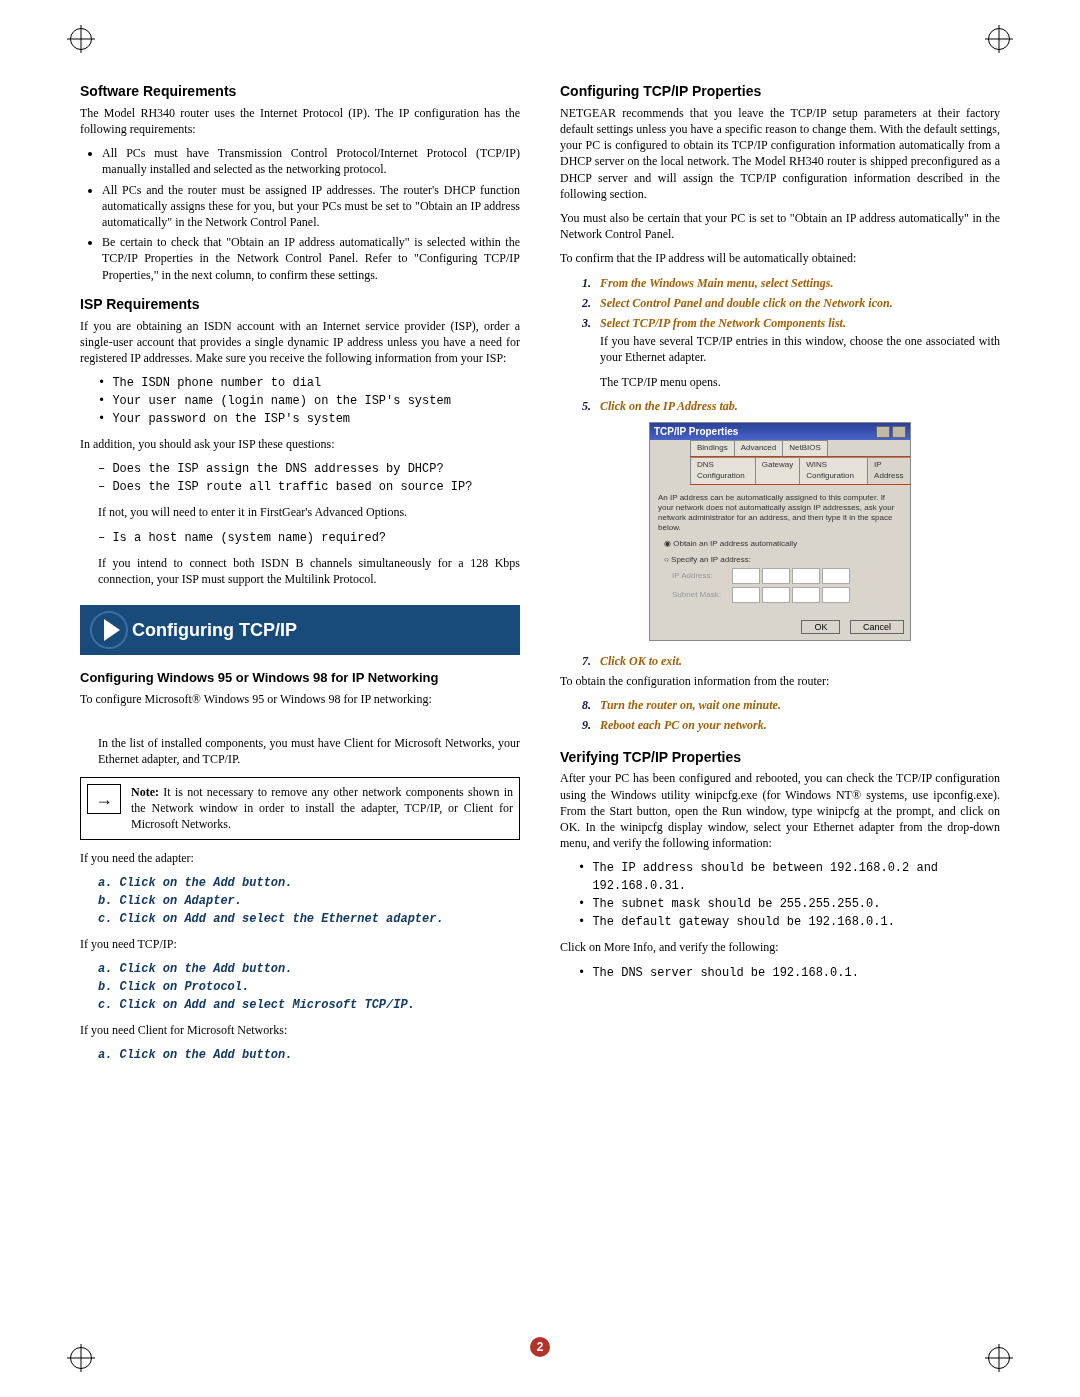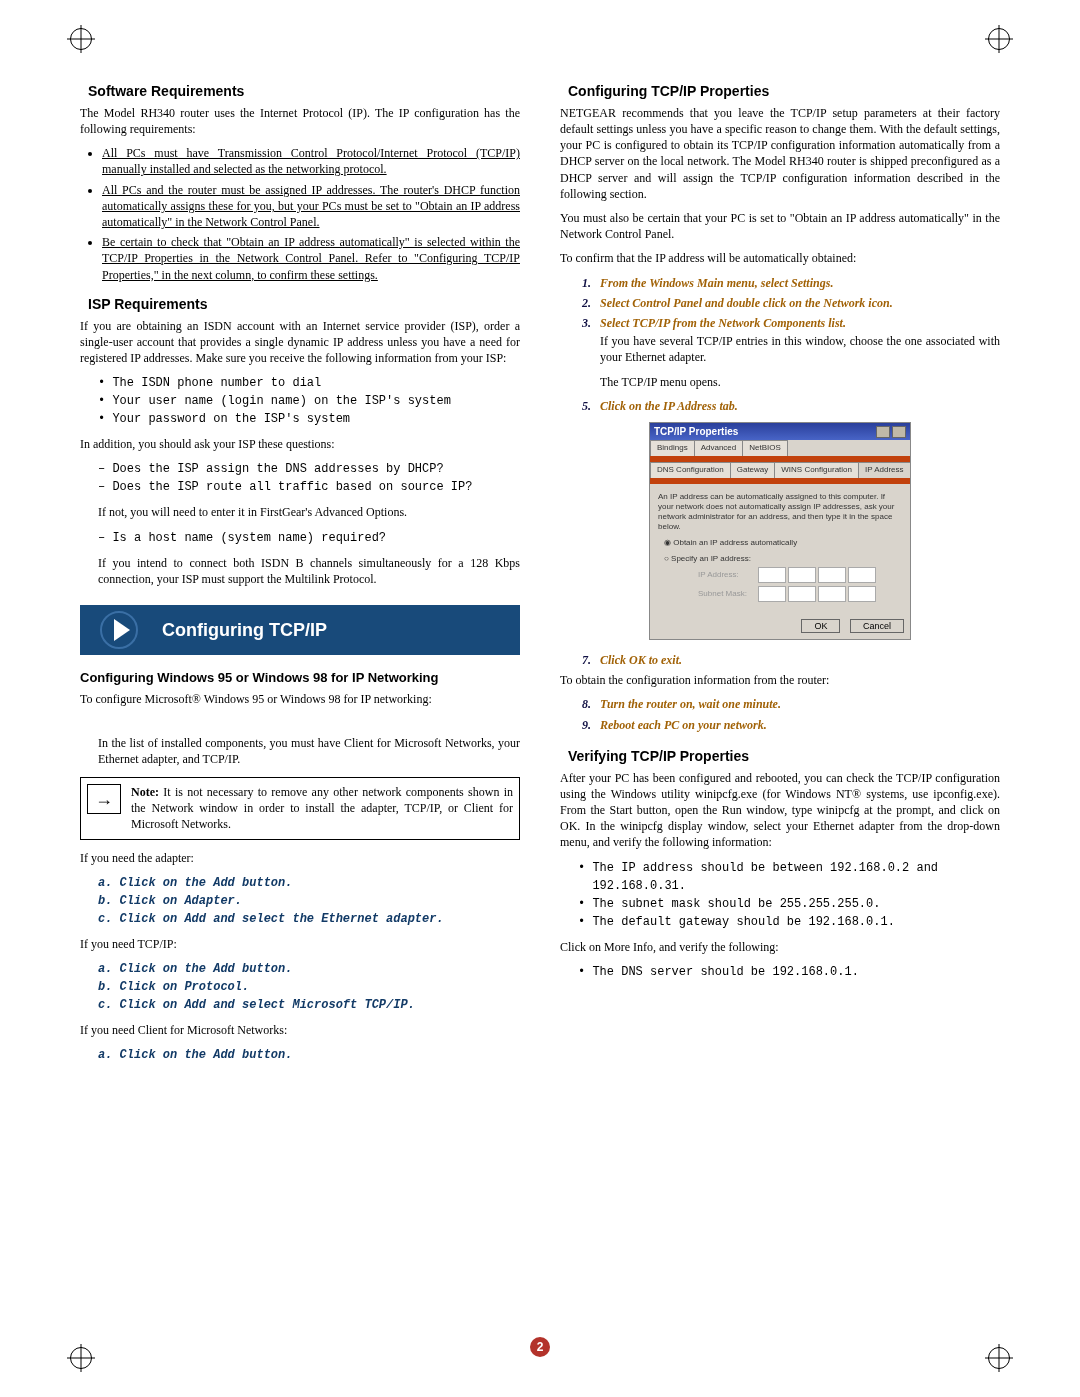--- a/index.html
+++ b/index.html
@@ -34,41 +34,41 @@
     display:flex;
     gap:40px;
     margin-top:10px;
   }
   .col { width:50%; }
 
   h1.section {
     font-family: Arial, Helvetica, sans-serif;
     font-weight: bold;
     font-size: 14px;
-    margin: 12px 0 4px 8px;
+    margin: 12px 0 4px 0;
     text-align:left;
   }
   .just { text-align: justify; }
   p { margin: 4px 0 8px 0; }
   ul.bullets { margin: 4px 0 10px 22px; padding:0; }
-  ul.bullets li { margin: 4px 0; text-align:justify;text-decoration:underline; }
+  ul.bullets li { margin: 4px 0; text-align:justify; }
   .mono-block {
     font-family: "Courier New", monospace;
     font-size: 12px;
     white-space: pre;
     margin: 6px 0 8px 18px;
     line-height:1.5;
   }
   .italic { font-style: italic; }
   .bold { font-weight: bold; }
 
   .banner {
-    display:flex; align-items:center; gap:24px;
+    display:flex; align-items:center; gap:4px;
     background:#184a7a; color:#fff;
-    padding:6px 20px; margin:18px 0 10px 0;
+    padding:6px 10px; margin:18px 0 10px 0;
   }
   .banner .triangle {
     width:0; height:0; border-left:16px solid #fff;
     border-top:11px solid transparent; border-bottom:11px solid transparent;
     margin-left:6px;
   }
   .banner .circle {
     width:34px; height:34px; border:2px solid #3a6fa5; border-radius:50%;
     display:flex; align-items:center; justify-content:center; background:#184a7a;
   }
@@ -102,26 +102,26 @@
     width:260px; margin:8px auto 12px auto; border:1px solid #888; background:#d9d4cc;
     font-family: Tahoma, Arial, sans-serif; font-size:9px; color:#333;
   }
   .tcp-title {
     background:linear-gradient(#2a3f9b,#4864c6); color:#fff;
     padding:2px 4px; display:flex; justify-content:space-between; align-items:center;
     font-weight:bold; font-size:10px;
   }
   .tcp-btns { display:flex; gap:2px;}
   .tcp-btns span { width:12px; height:10px; background:#c0b9a8; border:1px solid #666; display:inline-block;}
-  .tcp-tabs { display:flex; border-bottom:6px solid #c2410c; background:#d9d4cc; }
+  .tcp-tabs { display:flex; border-bottom:1px solid #c2410c; background:#d9d4cc;margin-left:40px; }
   .tcp-tabs span { padding:2px 6px; border:1px solid #888; border-bottom:none; margin-right:-1px; font-size:8px; background:#e5e0d8;}
   .tcp-tabs span.row2 { font-size:8px;}
   .tcp-body { padding:8px; font-size:8px; line-height:1.25;}
   .tcp-radio { margin:6px 0 2px 6px;}
-  .ip-row { display:flex; align-items:center; margin:3px 0 3px 14px; color:#999;justify-content:center;}
+  .ip-row { display:flex; align-items:center; margin:3px 0 3px 14px; color:#999;}
   .ip-row label{ width:60px;}
   .ip-boxes { display:flex; gap:2px;}
   .ip-boxes span{ width:26px; height:14px; background:#fff; border:1px solid #aaa; display:inline-block;}
   .tcp-ok { text-align:right; padding:6px;}
   .tcp-ok button{ font-size:9px; padding:1px 12px; margin-left:7px; background:#d9d4cc; border:1px solid #666;}
 
   .page-num {
     position:absolute; left:50%; bottom:40px; transform:translateX(-50%);
     width:20px; height:20px; border-radius:50%; background:#b3332b; color:#fff;
     display:flex; align-items:center; justify-content:center;

